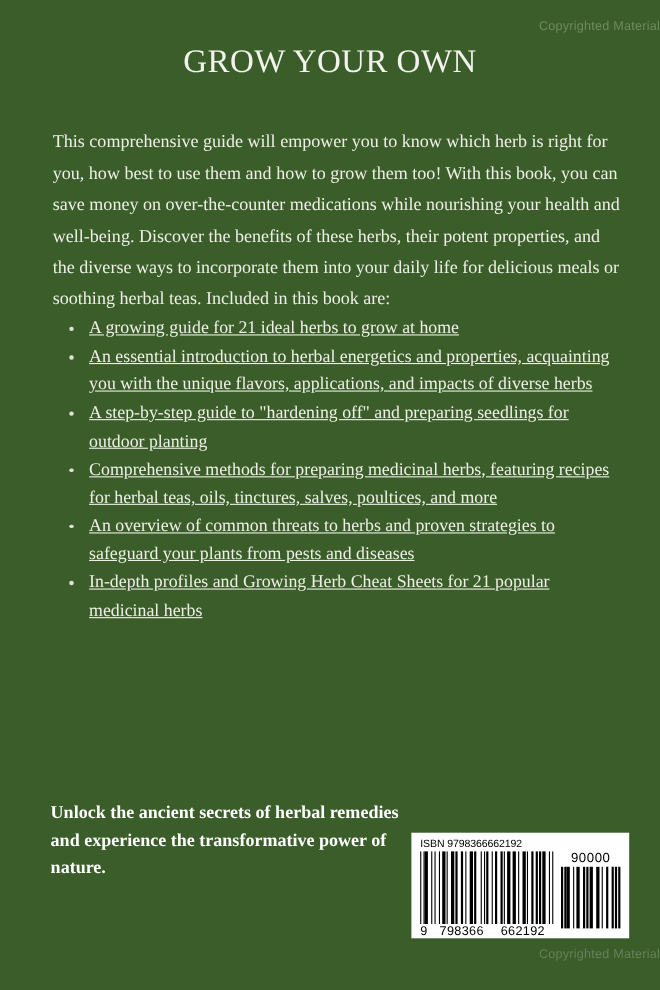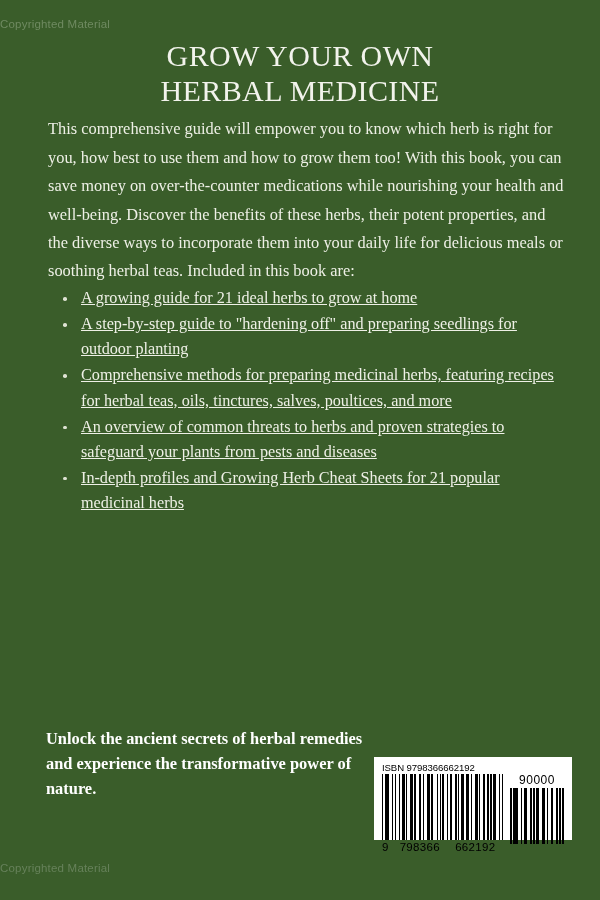--- a/index.html
+++ b/index.html
@@ -20,21 +20,21 @@
     position: absolute;
     inset: 0;
     background: #3a5d2a;
   }
 
   
   .copy-strip {
     position: absolute;
     left: 0;
     width: 100%;
-    text-align: left;
+    text-align: right;
     font-family: "Liberation Sans", "DejaVu Sans", sans-serif;
     font-size: 11.5px;
     letter-spacing: 0.2px;
     color: #6f8a61;
   }
   .copy-strip.top { top: 18px; }
   .copy-strip.bottom { top: 862px; color: #66815a; }
 
   
   .title-block {
@@ -104,21 +104,21 @@
     line-height: 24.6px;
     font-weight: 700;
   }
 
   
   .barcode-box {
     position: absolute;
     left: 374px;
     top: 757px;
     width: 198px;
-    height: 83px;
+    height: 96px;
     background: #ffffff;
     box-sizing: border-box;
     padding: 5px 7px 4px 8px;
     font-family: "Liberation Sans", "DejaVu Sans", sans-serif;
     color: #000;
   }
   .barcode-isbn {
     font-size: 9.6px;
     letter-spacing: -0.1px;
     line-height: 11px;
@@ -163,27 +163,27 @@
 </style>
 </head>
 <body>
 
 <div class="cover">
 
   <div class="copy-strip top">Copyrighted Material</div>
 
   <div class="title-block">
     <span class="title-line">GROW YOUR OWN</span>
-    <span class="title-line">HERBAL MEDICINE</span>
   </div>
 
   <p class="intro">This comprehensive guide will empower you to know which herb is right for you, how best to use them and how to grow them too! With this book, you can save money on over-the-counter medications while nourishing your health and well-being. Discover the benefits of these herbs, their potent properties, and the diverse ways to incorporate them into your daily life for delicious meals or soothing herbal teas. Included in this book are:</p>
 
   <ul class="bullets">
     <li>A growing guide for 21 ideal herbs to grow at home</li>
+    <li>An essential introduction to herbal energetics and properties, acquainting you with the unique flavors, applications, and impacts of diverse herbs</li>
     <li>A step-by-step guide to "hardening off" and preparing seedlings for outdoor planting</li>
     <li>Comprehensive methods for preparing medicinal herbs, featuring recipes for herbal teas, oils, tinctures, salves, poultices, and more</li>
     <li>An overview of common threats to herbs and proven strategies to safeguard your plants from pests and diseases</li>
     <li>In-depth profiles and Growing Herb Cheat Sheets for 21 popular medicinal herbs</li>
   </ul>
 
   <p class="closing">Unlock the ancient secrets of herbal remedies and experience the transformative power of nature.</p>
 
   <div class="barcode-box">
     <div class="barcode-isbn">ISBN 9798366662192</div>

